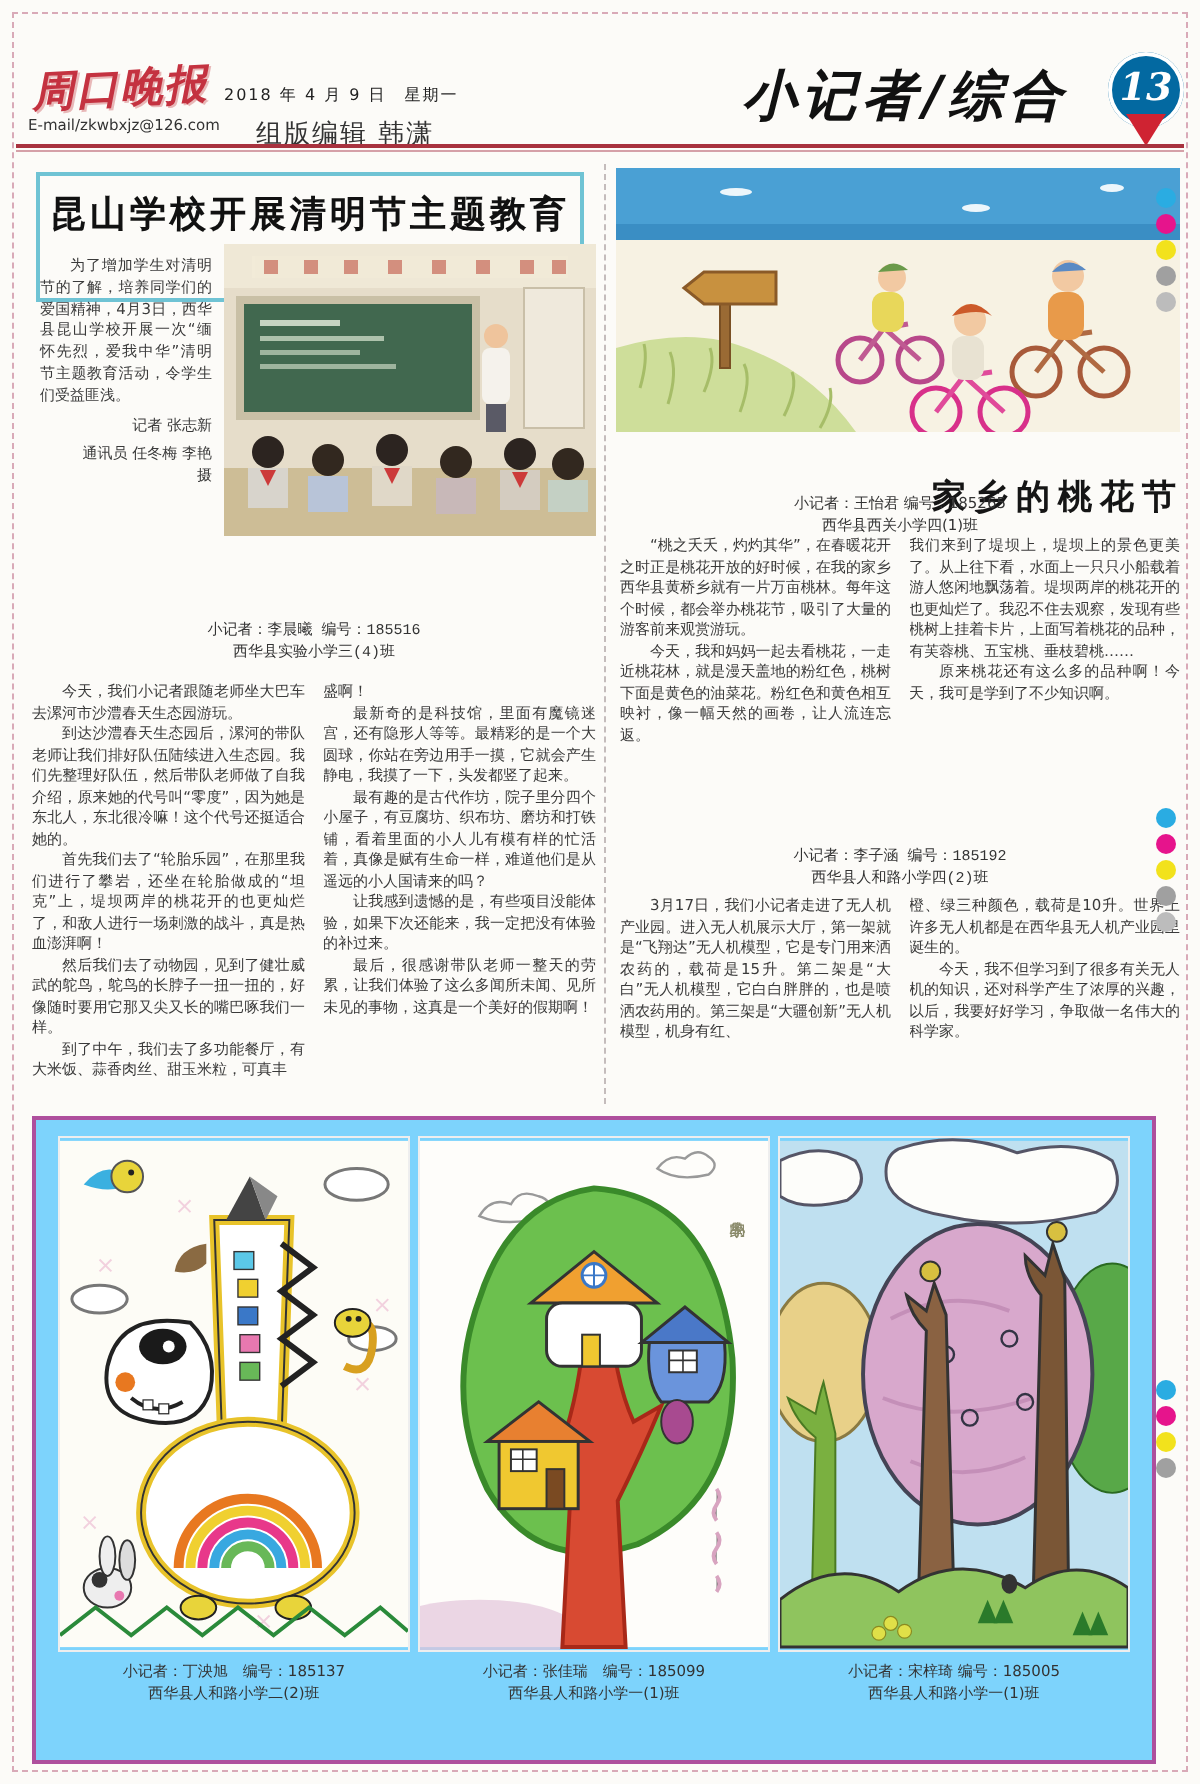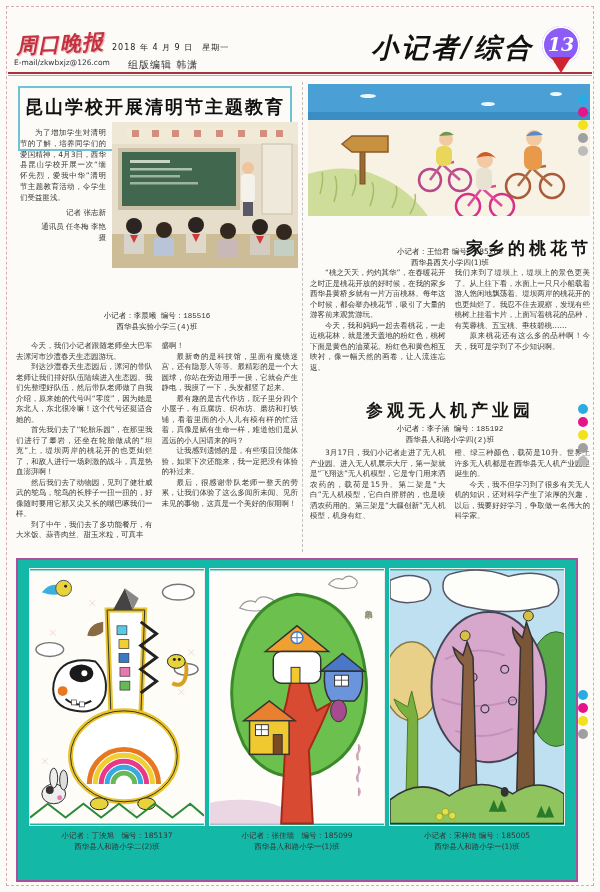--- a/index.html
+++ b/index.html
@@ -6,24 +6,24 @@
   body{width:600px;height:892px;background:#e9e6e0;font-family:"DejaVu Sans",sans-serif;}
   .page{position:relative;width:600px;height:892px;background:#fcfbf8;overflow:hidden;}
   .page-border{position:absolute;inset:6px;border:1px dashed #d9aab8;pointer-events:none;}
 
   
   .masthead{position:absolute;left:16px;top:30px;font-family:"DejaVu Serif",serif;
     font-weight:bold;font-style:italic;font-size:21px;color:#c43240;letter-spacing:1px;
     transform:rotate(-3deg);text-shadow:1px 1px 0 #e8b8b8;}
   .hdr-date{position:absolute;left:112px;top:42px;font-size:8px;color:#222;letter-spacing:1px;}
   .hdr-email{position:absolute;left:14px;top:58px;font-size:7.5px;color:#333;}
-  .hdr-editor{position:absolute;left:128px;top:58px;font-size:10px;color:#333;letter-spacing:1px;}
+  .hdr-editor{position:absolute;left:128px;top:58px;font-size:13px;color:#333;letter-spacing:1px;text-decoration:underline;}
   .section-title{position:absolute;right:66px;top:30px;font-family:"DejaVu Serif",serif;
     font-weight:bold;font-style:italic;font-size:27px;color:#111;letter-spacing:3px;}
-  .pin{position:absolute;right:20px;top:26px;width:38px;height:38px;background:#8b5cf6;
+  .pin{position:absolute;right:8px;top:26px;width:38px;height:38px;background:#0369a1;
     border-radius:50%;box-shadow:0 0 0 2px #fff inset;}
   .pin:after{content:"";position:absolute;left:50%;top:31px;transform:translateX(-50%);
     border-left:10px solid transparent;border-right:10px solid transparent;border-top:16px solid #cf2332;}
   .pin span{position:absolute;width:100%;text-align:center;top:7px;color:#fff;
     font-family:"DejaVu Serif",serif;font-style:italic;font-weight:bold;font-size:19px;}
   .rule{position:absolute;left:8px;right:8px;top:72px;height:2px;background:#a8323e;}
   .rule:after{content:"";position:absolute;left:0;right:0;top:3px;height:1px;background:#d5a0a8;}
 
   .divider{position:absolute;left:302px;top:82px;height:470px;border-left:1px dashed #c4bcbc;}
 
@@ -43,21 +43,21 @@
   .kunshan-text{position:absolute;left:16px;top:124px;width:94px;height:146px;font-size:7.5px;
     line-height:10.8px;color:#3a3a3a;text-align:justify;overflow:hidden;}
   .kunshan-text p{margin:4px;text-indent:2em;}
   .kunshan-credit{text-align:right;margin-top:3px;text-indent:0;}
   .photo{position:absolute;left:112px;top:122px;width:186px;height:146px;overflow:hidden;}
 
   .illustration{position:absolute;left:308px;top:84px;width:282px;height:132px;overflow:hidden;}
 
   
   .art-box{position:absolute;left:16px;top:558px;width:562px;height:324px;border:2px solid #ae4f9d;
-    background:#14b8a6;display:flex;gap:6px;padding:8px 12px 4px;box-sizing:border-box;}
+    background:#7dd3fc;display:flex;gap:6px;padding:8px 12px 4px;box-sizing:border-box;}
   .art-card{flex:1;display:flex;flex-direction:column;align-items:center;}
   .art-card svg{width:100%;height:256px;display:block;border:1px solid #eee;}
   .art-cap{margin-top:4px;text-align:center;font-size:7.5px;line-height:11px;color:#333;}
 
   
   .regdots{position:absolute;left:578px;width:10px;}
   .regdots i{display:block;width:10px;height:10px;border-radius:50%;margin-bottom:3px;}
   .dc{background:#2aace2;} .dm{background:#e6148c;} .dy{background:#f2e21c;}
   .dk1{background:#a0a0a0;} .dk2{background:#bcbcbc;}
 </style>
@@ -218,21 +218,20 @@
     <div class="col">
       <p>“桃之夭夭，灼灼其华”，在春暖花开之时正是桃花开放的好时候，在我的家乡西华县黄桥乡就有一片万亩桃林。每年这个时候，都会举办桃花节，吸引了大量的游客前来观赏游玩。</p>
       <p>今天，我和妈妈一起去看桃花，一走近桃花林，就是漫天盖地的粉红色，桃树下面是黄色的油菜花。粉红色和黄色相互映衬，像一幅天然的画卷，让人流连忘返。</p>
     </div>
     <div class="col">
       <p class="nocap">我们来到了堤坝上，堤坝上的景色更美了。从上往下看，水面上一只只小船载着游人悠闲地飘荡着。堤坝两岸的桃花开的也更灿烂了。我忍不住去观察，发现有些桃树上挂着卡片，上面写着桃花的品种，有芙蓉桃、五宝桃、垂枝碧桃……</p>
       <p>原来桃花还有这么多的品种啊！今天，我可是学到了不少知识啊。</p>
     </div>
   </div>
 
-  <div class="headline" style="left:308px;top:399px;width:284px;">参观无人机产业园</div>
   <div class="byline" style="left:308px;top:424px;width:284px;font-family:Liberation Mono, monospace;">
     <div>小记者：李子涵 编号：185192</div>
     <div>西华县人和路小学四(2)班</div>
   </div>
   <div class="bodytext" style="left:310px;top:448px;width:280px;height:104px;gap:9px;">
     <div class="col">
       <p>3月17日，我们小记者走进了无人机产业园。进入无人机展示大厅，第一架就是“飞翔达”无人机模型，它是专门用来洒农药的，载荷是15升。第二架是“大白”无人机模型，它白白胖胖的，也是喷洒农药用的。第三架是“大疆创新”无人机模型，机身有红、</p>
     </div>
     <div class="col">
       <p class="nocap">橙、绿三种颜色，载荷是10升。世界上许多无人机都是在西华县无人机产业园里诞生的。</p>

